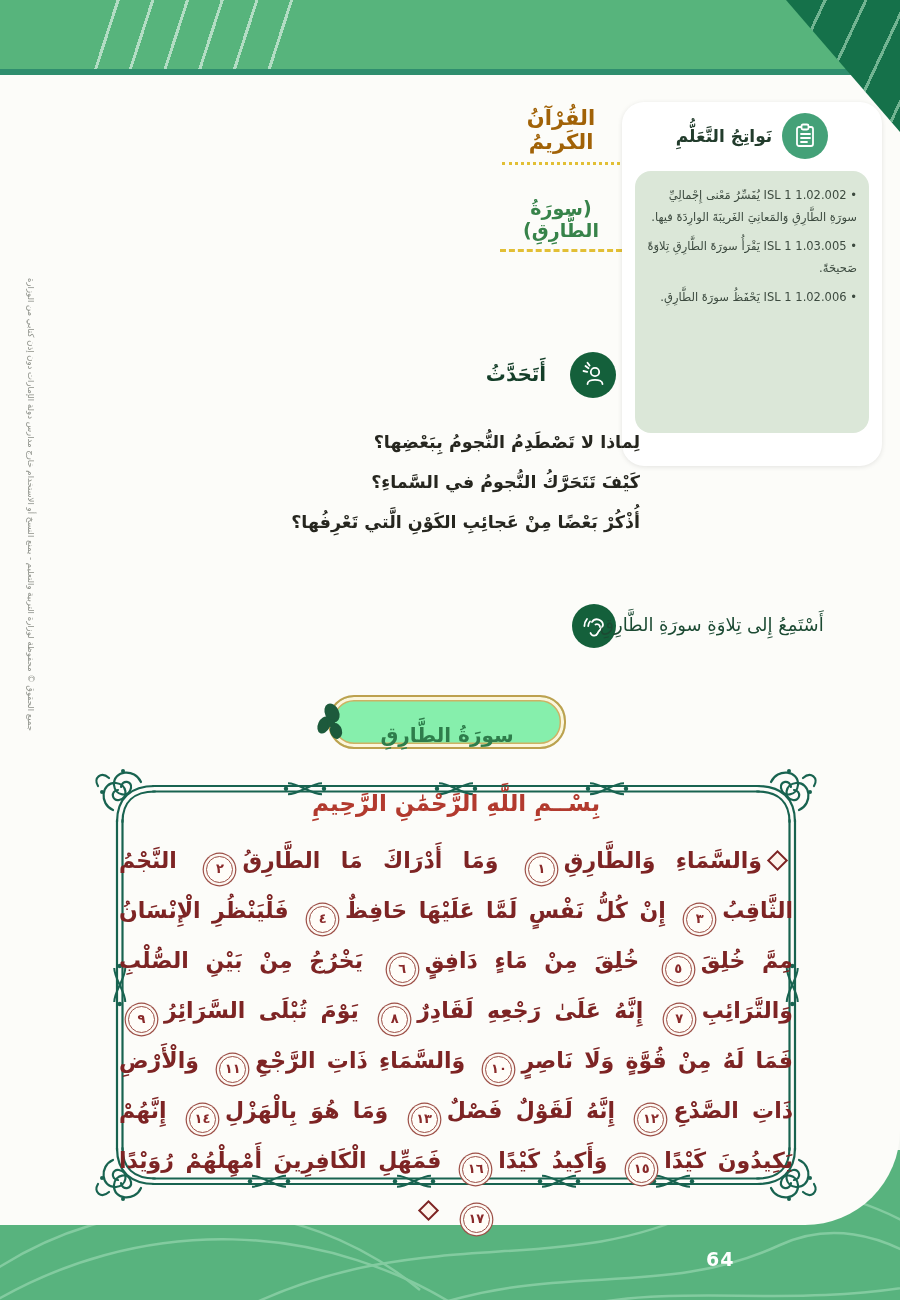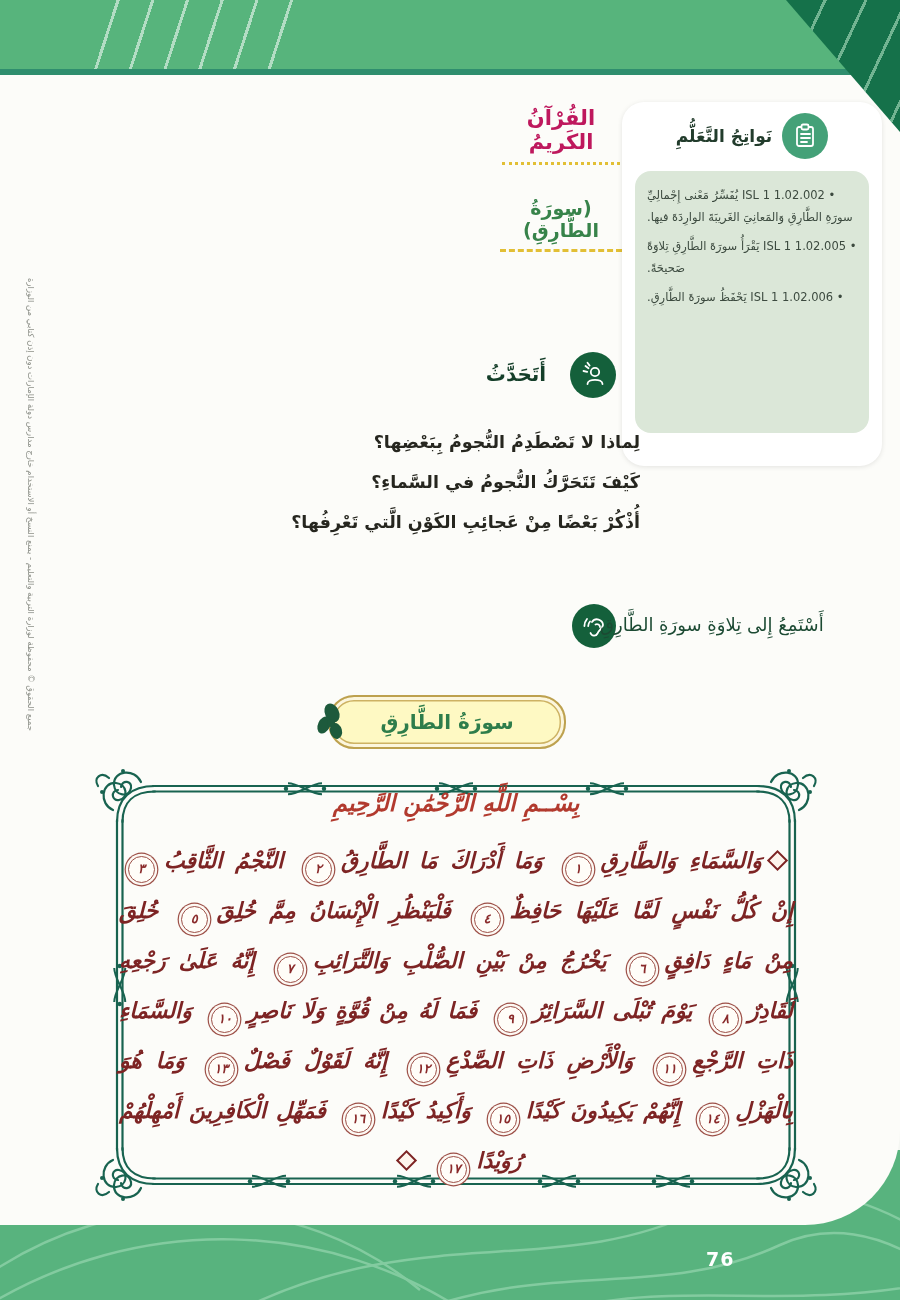--- a/index.html
+++ b/index.html
@@ -19,58 +19,58 @@
          border-radius:0 0 95px 0;z-index:1;}
   
   .band-bottom{position:absolute;left:0;top:1150px;width:900px;height:150px;background:#58b37e;z-index:0;}
   .page-number{position:absolute;left:706px;top:1248px;color:#ffffff;font-weight:bold;
                font-size:19px;z-index:2;letter-spacing:1px;}
   
   .copyright{position:absolute;left:36px;top:278px;z-index:5;transform:rotate(90deg);
      transform-origin:0 0;white-space:nowrap;font-size:8.5px;color:#8d9089;letter-spacing:.5px;}
   
   .title-block{position:absolute;left:498px;top:106px;width:126px;text-align:center;z-index:5;direction:rtl;}
-  .main-title{color:#be185d;font-weight:bold;font-size:21px;}
+  .main-title{color:#a16207;font-weight:bold;font-size:21px;}
   .u-dot{height:1px;border-bottom:3px dotted #e2bf35;margin:7px 4px 0 4px;}
   .sub-title{color:#37834a;font-weight:bold;font-size:19px;margin-top:32px;}
   .u-dash{height:1px;border-bottom:3px dashed #e2bf35;margin:7px 2px 0 2px;}
   
   .lo-card{position:absolute;left:622px;top:102px;width:260px;height:364px;background:#ffffff;
      border-radius:22px;box-shadow:0 1px 5px rgba(0,0,0,.10);z-index:5;}
   .lo-head{display:flex;flex-direction:row;justify-content:center;align-items:center;gap:10px;
      padding:11px 10px 6px 10px;direction:ltr;}
   .lo-title{color:#223c2c;font-weight:bold;font-size:17px;}
   .lo-icon{width:46px;height:46px;border-radius:50%;background:#44a178;display:flex;
      align-items:center;justify-content:center;flex:0 0 auto;}
   .lo-box{margin:6px 13px 13px 13px;background:#dbe7d8;border-radius:16px;height:262px;
-     padding:13px 12px;box-sizing:border-box;direction:rtl;text-align:left;
+     padding:13px 12px;box-sizing:border-box;direction:rtl;text-align:right;
      font-size:11.5px;line-height:1.95;color:#3c4a3f;overflow:hidden;}
   .lo-item{margin-bottom:6px;}
   .lo-item::before{content:"• ";color:#3c4a3f;}
   
   .circle-icon{position:absolute;border-radius:50%;background:#14603b;display:flex;
      align-items:center;justify-content:center;z-index:5;}
   .speak-icon{left:570px;top:352px;width:46px;height:46px;}
   .speak-label{position:absolute;left:470px;top:362px;width:92px;text-align:center;direction:rtl;
      color:#143e29;font-weight:bold;font-size:20px;z-index:5;}
   .questions{position:absolute;left:180px;top:422px;width:460px;z-index:5;direction:rtl;
      text-align:right;font-size:17.5px;font-weight:600;color:#26261f;line-height:40px;}
   
   .listen-icon{left:572px;top:604px;width:44px;height:44px;}
   .listen-text{position:absolute;left:600px;top:614px;width:286px;direction:rtl;text-align:left;
      color:#1c4a33;font-weight:normal;font-size:18px;z-index:5;}
   
   .banner{position:absolute;left:328px;top:695px;width:234px;height:50px;z-index:5;
-     background:#fef9c3;border:2px solid #bda14f;border-radius:26px;
+     background:#86efac;border:2px solid #bda14f;border-radius:26px;
      box-shadow:inset 0 0 0 3px #fcf6dd,inset 0 0 0 4.5px #cdb263;
-     display:flex;align-items:center;justify-content:center;}
+     display:flex;align-items:flex-end;justify-content:center;}
   .banner-label{color:#2e7d4b;font-weight:bold;font-size:20px;direction:rtl;}
   .banner-orn{position:absolute;left:-20px;top:2px;z-index:6;}
   
-  .frame{position:absolute;left:93px;top:762px;width:726px;height:446px;z-index:5;font-style:italic;}
+  .frame{position:absolute;left:93px;top:762px;width:726px;height:446px;z-index:5;}
   .frame svg.border{position:absolute;left:0;top:0;}
   .bismillah{position:absolute;left:0;top:28px;width:100%;text-align:center;color:#b23a2e;
      font-weight:bold;font-size:23px;direction:rtl;}
   .verses{position:absolute;left:26px;right:26px;top:74px;direction:rtl;text-align:justify;
      text-align-last:center;font-size:22px;font-weight:bold;color:#7d2424;line-height:50px;
      word-spacing:2px;}
   .vnum{display:inline-flex;align-items:center;justify-content:center;width:25px;height:25px;
      border-radius:50%;border:1.2px solid #9c4f47;box-shadow:0 0 0 2.2px #fdf9f4,0 0 0 3.4px #9c4f47;
      font-size:13px;color:#8a2a2a;margin:0 9px;vertical-align:-5px;background:#fffdf8;}
   .vmark{display:inline-block;width:11px;height:11px;border:2px solid #7d2424;
@@ -85,21 +85,21 @@
     <svg width="900" height="150" viewBox="0 0 900 150">
       <g stroke="#8bd0a6" stroke-width="2.5" fill="none" opacity="0.85">
         <path d="M-20,130 C120,30 300,40 420,140"></path>
         <path d="M-20,160 C140,60 330,70 470,165"></path>
         <path d="M240,160 C420,70 560,130 700,60 C780,25 850,40 920,80"></path>
         <path d="M420,160 C560,110 660,150 780,95 C830,72 880,85 920,110"></path>
         <path d="M560,160 C680,130 780,160 920,135"></path>
       </g>
     </svg>
   </div>
-  <div class="page-number">76</div>
+  <div class="page-number">64</div>
 
   <div class="sheet"></div>
 
   <div class="band-top"></div>
   <div class="band-stripes"></div>
   <div class="band-top-edge"></div>
   <div class="band-wedge">
     <div class="band-wedge-stripes"></div>
   </div>
 
@@ -122,21 +122,21 @@
             <rect x="10.5" y="2.5" width="7" height="5" rx="1.5" fill="#44a178"></rect>
             <line x1="10" y1="12" x2="19" y2="12"></line>
             <line x1="10" y1="16" x2="19" y2="16"></line>
             <line x1="10" y1="20" x2="16" y2="20"></line>
           </g>
         </svg>
       </div>
     </div>
     <div class="lo-box">
         <div class="lo-item">ISL 1 1.02.002 يُفَسِّرُ مَعْنى إِجْمالِيِّ سورَةِ الطَّارِقِ وَالمَعانِيَ الغَريبَةَ الوارِدَةَ فيها.</div>
-        <div class="lo-item">ISL 1 1.02.005 يَقْرَأُ سورَةَ الطَّارِقِ تِلاوَةً صَحيحَةً.</div>
+        <div class="lo-item">ISL 1 1.03.005 يَقْرَأُ سورَةَ الطَّارِقِ تِلاوَةً صَحيحَةً.</div>
         <div class="lo-item">ISL 1 1.02.006 يَحْفَظُ سورَةَ الطَّارِقِ.</div>
       </div>
   </div>
 
   <div class="circle-icon speak-icon">
     <svg width="30" height="30" viewBox="0 0 30 30">
       <g stroke="#ffffff" stroke-width="1.8" fill="none" stroke-linecap="round">
         <circle cx="17" cy="12" r="4.2"></circle>
         <path d="M9.5,24 c0,-5.5 15,-5.5 15,0"></path>
         <line x1="7.5" y1="6" x2="10.5" y2="8.2"></line>

